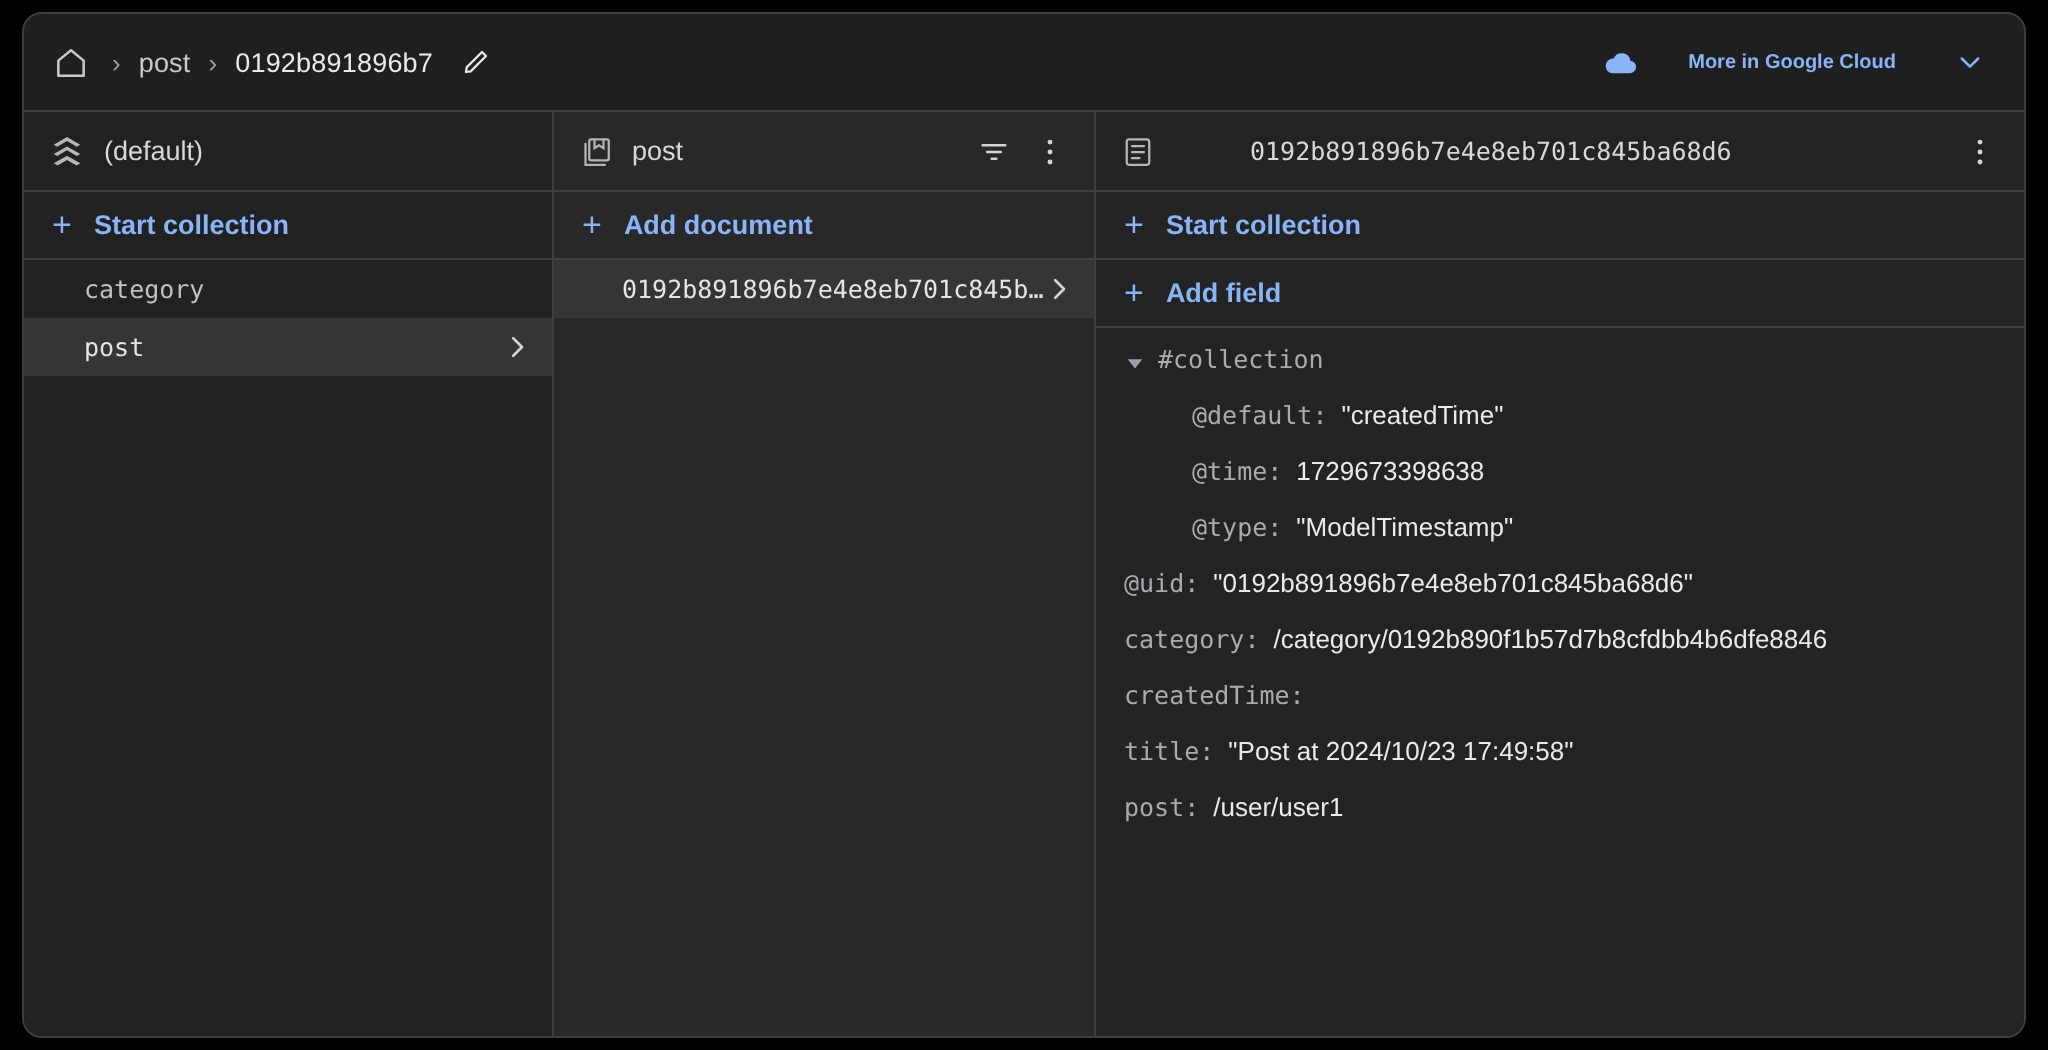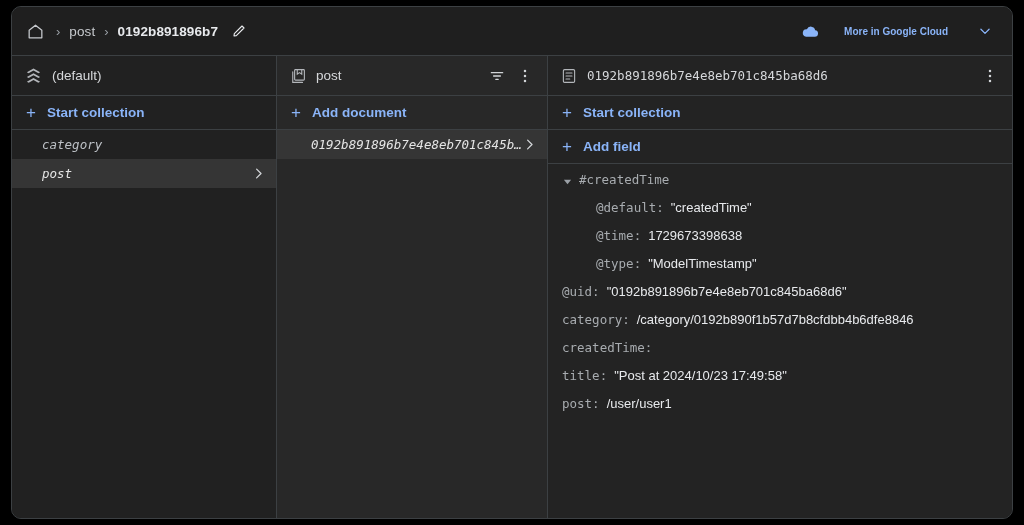--- a/index.html
+++ b/index.html
@@ -50,21 +50,21 @@
     font-size: 13px;
     line-height: 1;
     user-select: none;
   }
   .bc-crumb {
     color: #c6c9cd;
     font-size: 13.5px;
     letter-spacing: .1px;
     cursor: pointer;
   }
-  .bc-crumb.last { color: #e8eaed; font-weight: bold; }
+  .bc-crumb.last { color: #e8eaed; }
   .bc-edit { display: flex; align-items: center; padding: 2px; margin-left: 2px; cursor: pointer; }
 
   .more-cloud {
     display: flex;
     align-items: center;
     gap: 24px;
     color: #8ab4f8;
     font-size: 10px;
     font-weight: bold;
     cursor: pointer;
@@ -102,20 +102,21 @@
     color: #d6d8db;
     font-size: 13.5px;
     white-space: nowrap;
     overflow: hidden;
     text-overflow: ellipsis;
     flex: 1;
   }
   .pane-header .title.mono {
     font-family: "DejaVu Sans Mono", monospace;
     font-size: 12.5px;
+    margin-left: 38px;
   }
   .hdr-actions { display: flex; align-items: center; gap: 4px; }
   .icon-btn {
     width: 24px; height: 24px;
     display: flex; align-items: center; justify-content: center;
     cursor: pointer; border-radius: 50%;
   }
 
   .action-row {
     height: 34px;
@@ -147,21 +148,20 @@
     font-family: "DejaVu Sans Mono", monospace;
     font-size: 12.5px;
     color: #bdc1c6;
     cursor: pointer;
     white-space: nowrap;
   }
   .list-item .lbl {
     flex: 1;
     overflow: hidden;
     text-overflow: ellipsis;
-    font-style: italic;
   }
   .list-item.selected { background: #353535; color: #e5e5e5; }
   .list-item .chev { display: flex; align-items: center; color: #c6c9cd; }
 
   .doc-item {
     padding-left: 34px;
   }
 
   
   .fields { flex: 1; overflow-y: auto; padding-top: 5px; }
@@ -346,21 +346,21 @@
       </div>
 
       <div class="fields">
 
         <div class="field-row indent-0">
           <span class="twisty">
             <svg width="11" height="11" viewBox="0 0 24 24" fill="#9aa0a6">
                 <path d="M4 8 L20 8 L12 18 Z"></path>
               </svg>
           </span>
-          <span class="field-key">#createdTime</span>
+          <span class="field-key">#collection</span>
           <span class="field-val"></span>
         </div>
 
         <div class="field-row indent-1">
           <span class="field-key">@default:</span>
           <span class="field-val">"createdTime"</span>
         </div>
 
         <div class="field-row indent-1">
           <span class="field-key">@time:</span>

